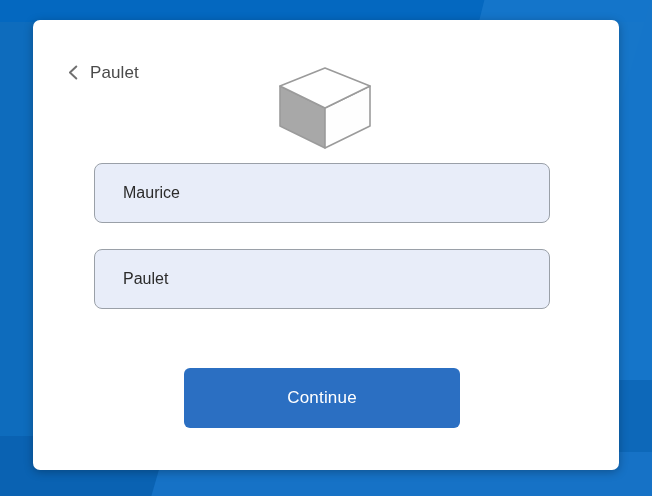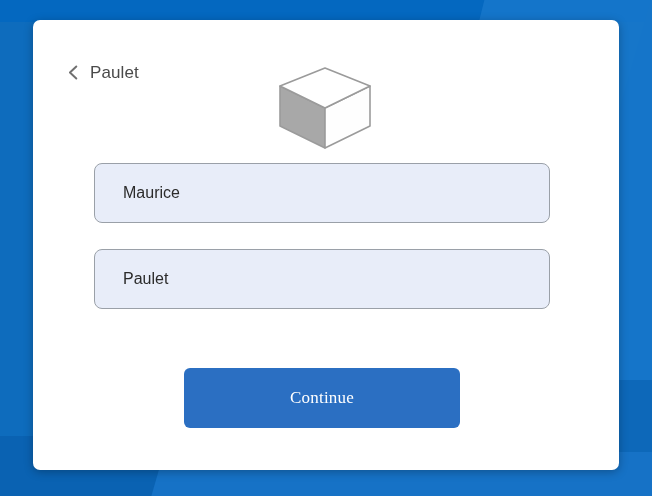--- a/index.html
+++ b/index.html
@@ -143,21 +143,21 @@
     position: absolute;
     left: 151px;
     top: 348px;
     width: 276px;
     height: 60px;
     box-sizing: border-box;
     background: #2B6FC2;
     border: none;
     border-radius: 6px;
     color: #FFFFFF;
-    font-family: Liberation Serif, serif;
+    font-family: Liberation Sans, sans-serif;
     font-size: 17px;
     cursor: pointer;
     letter-spacing: .2px;
   }
 </style>
 </head>
 <body>
 
 <div id="desktop">
 

